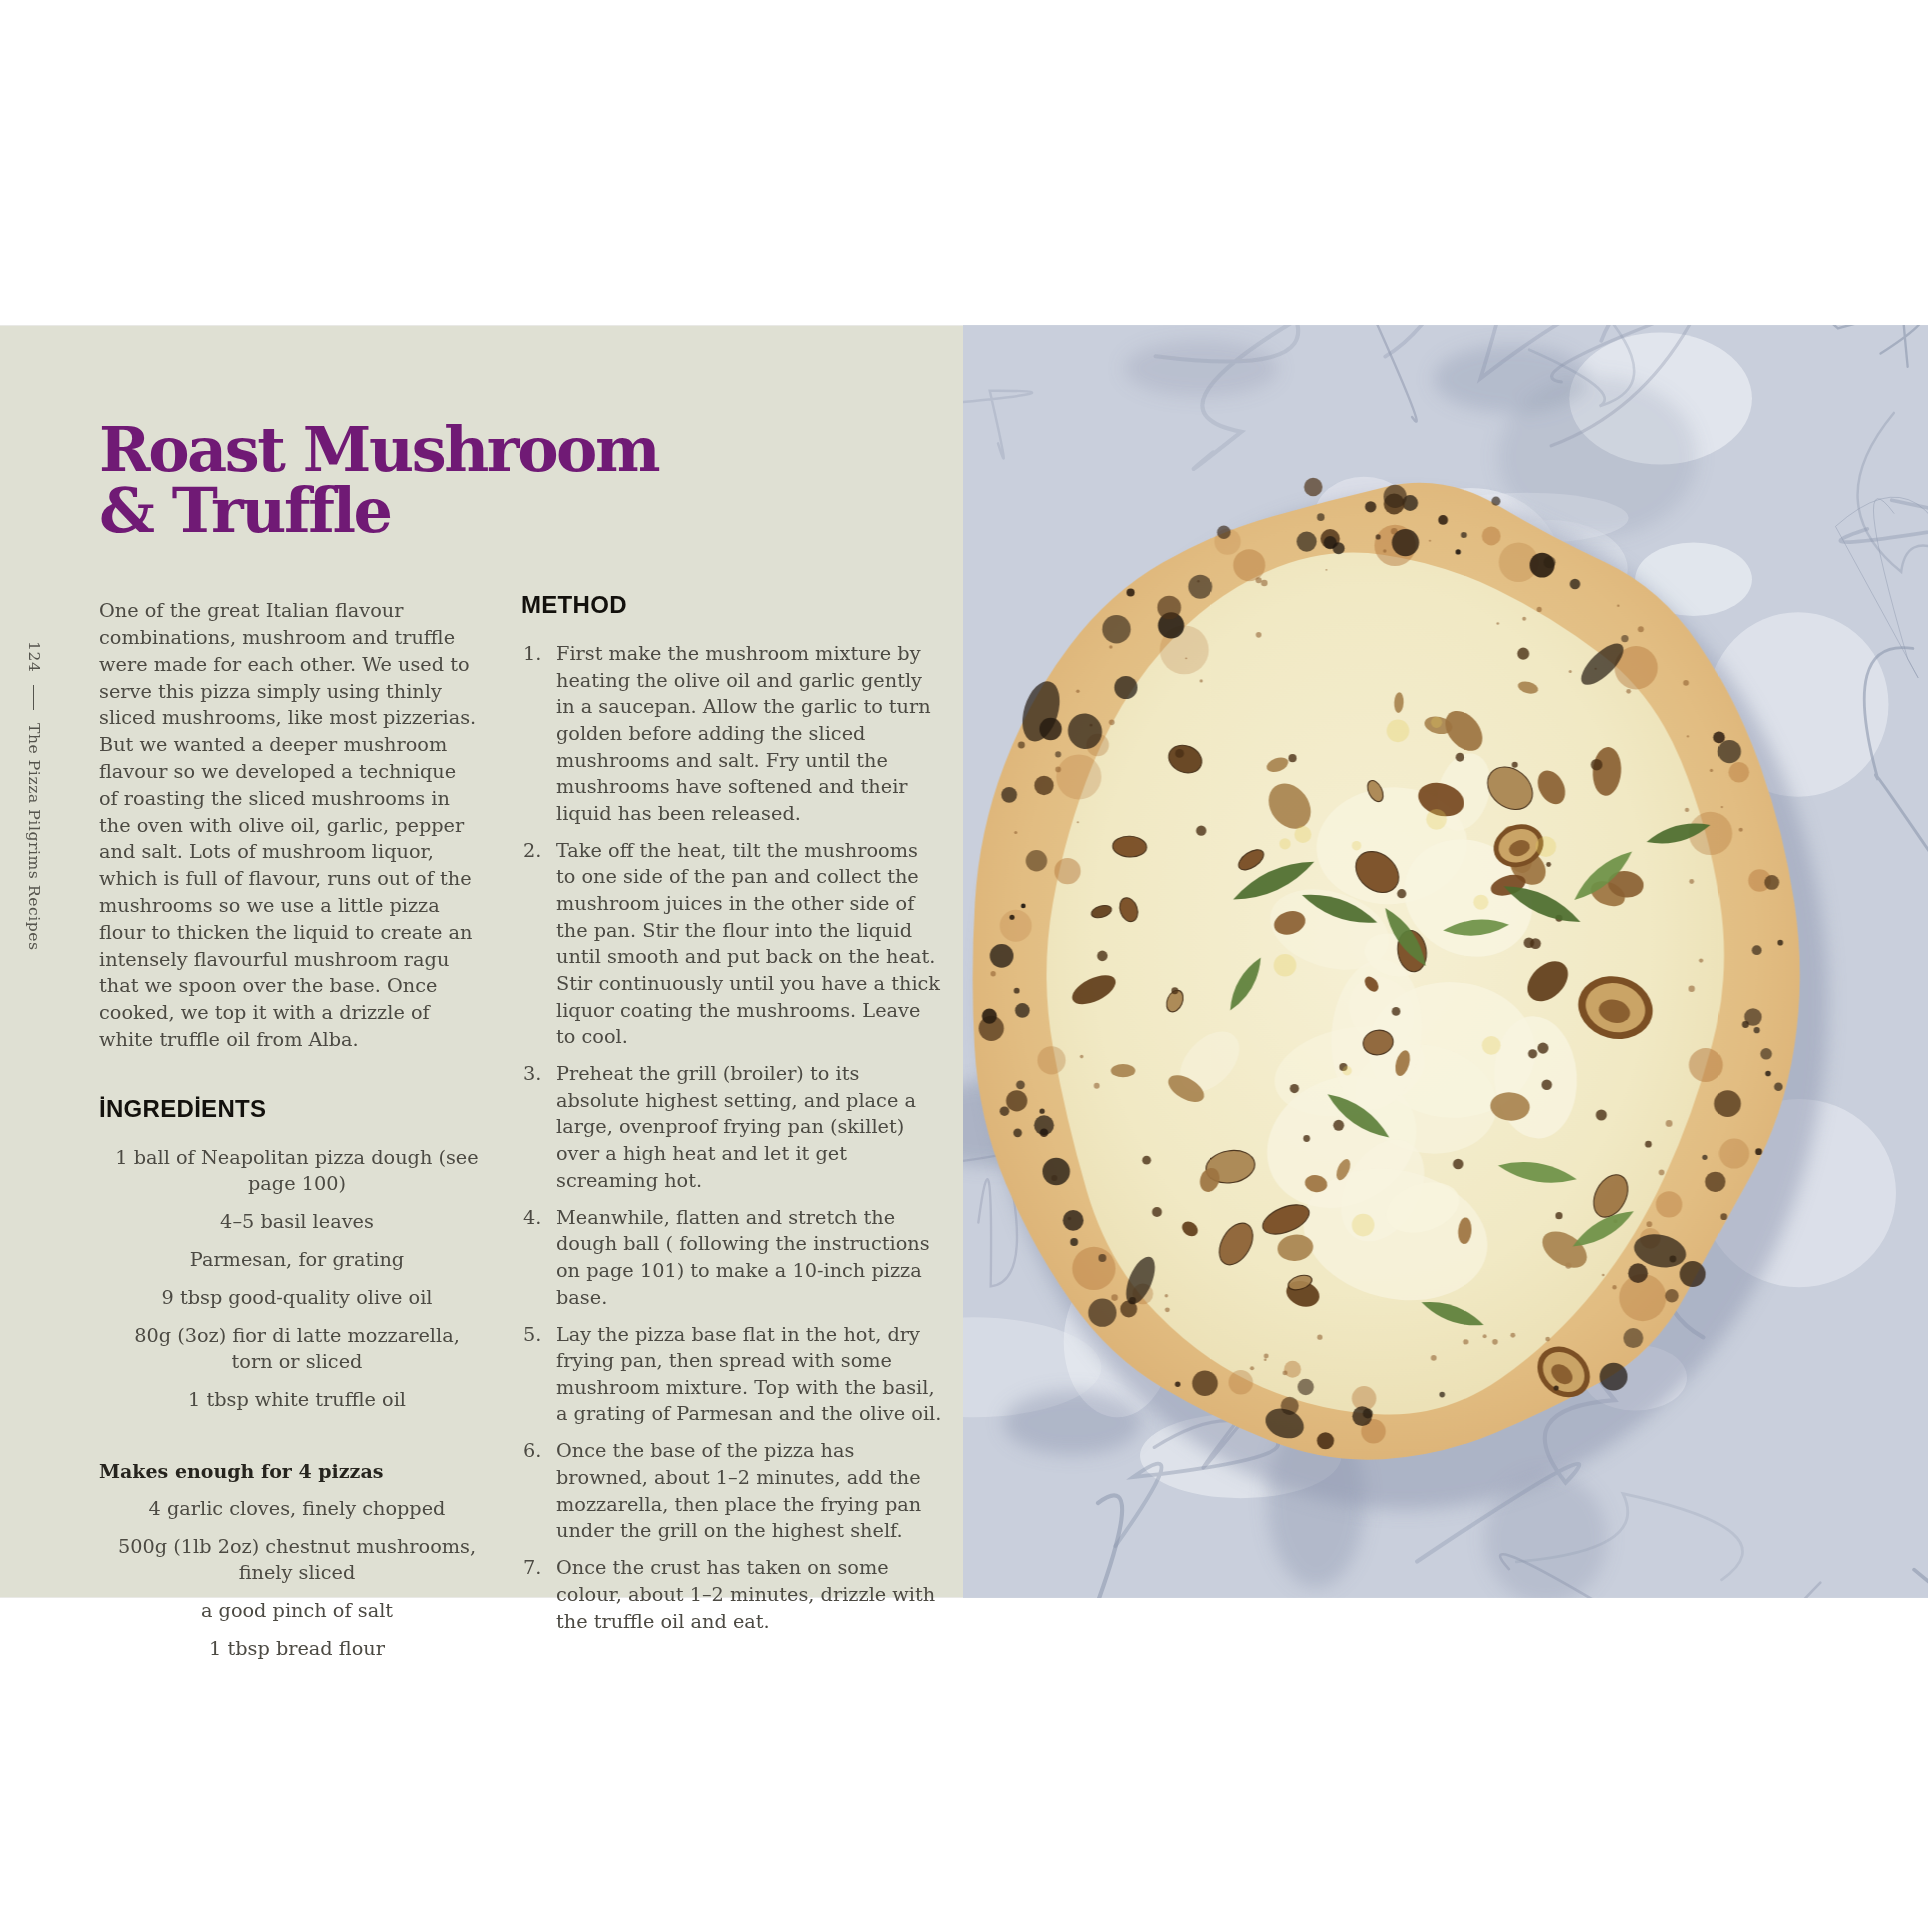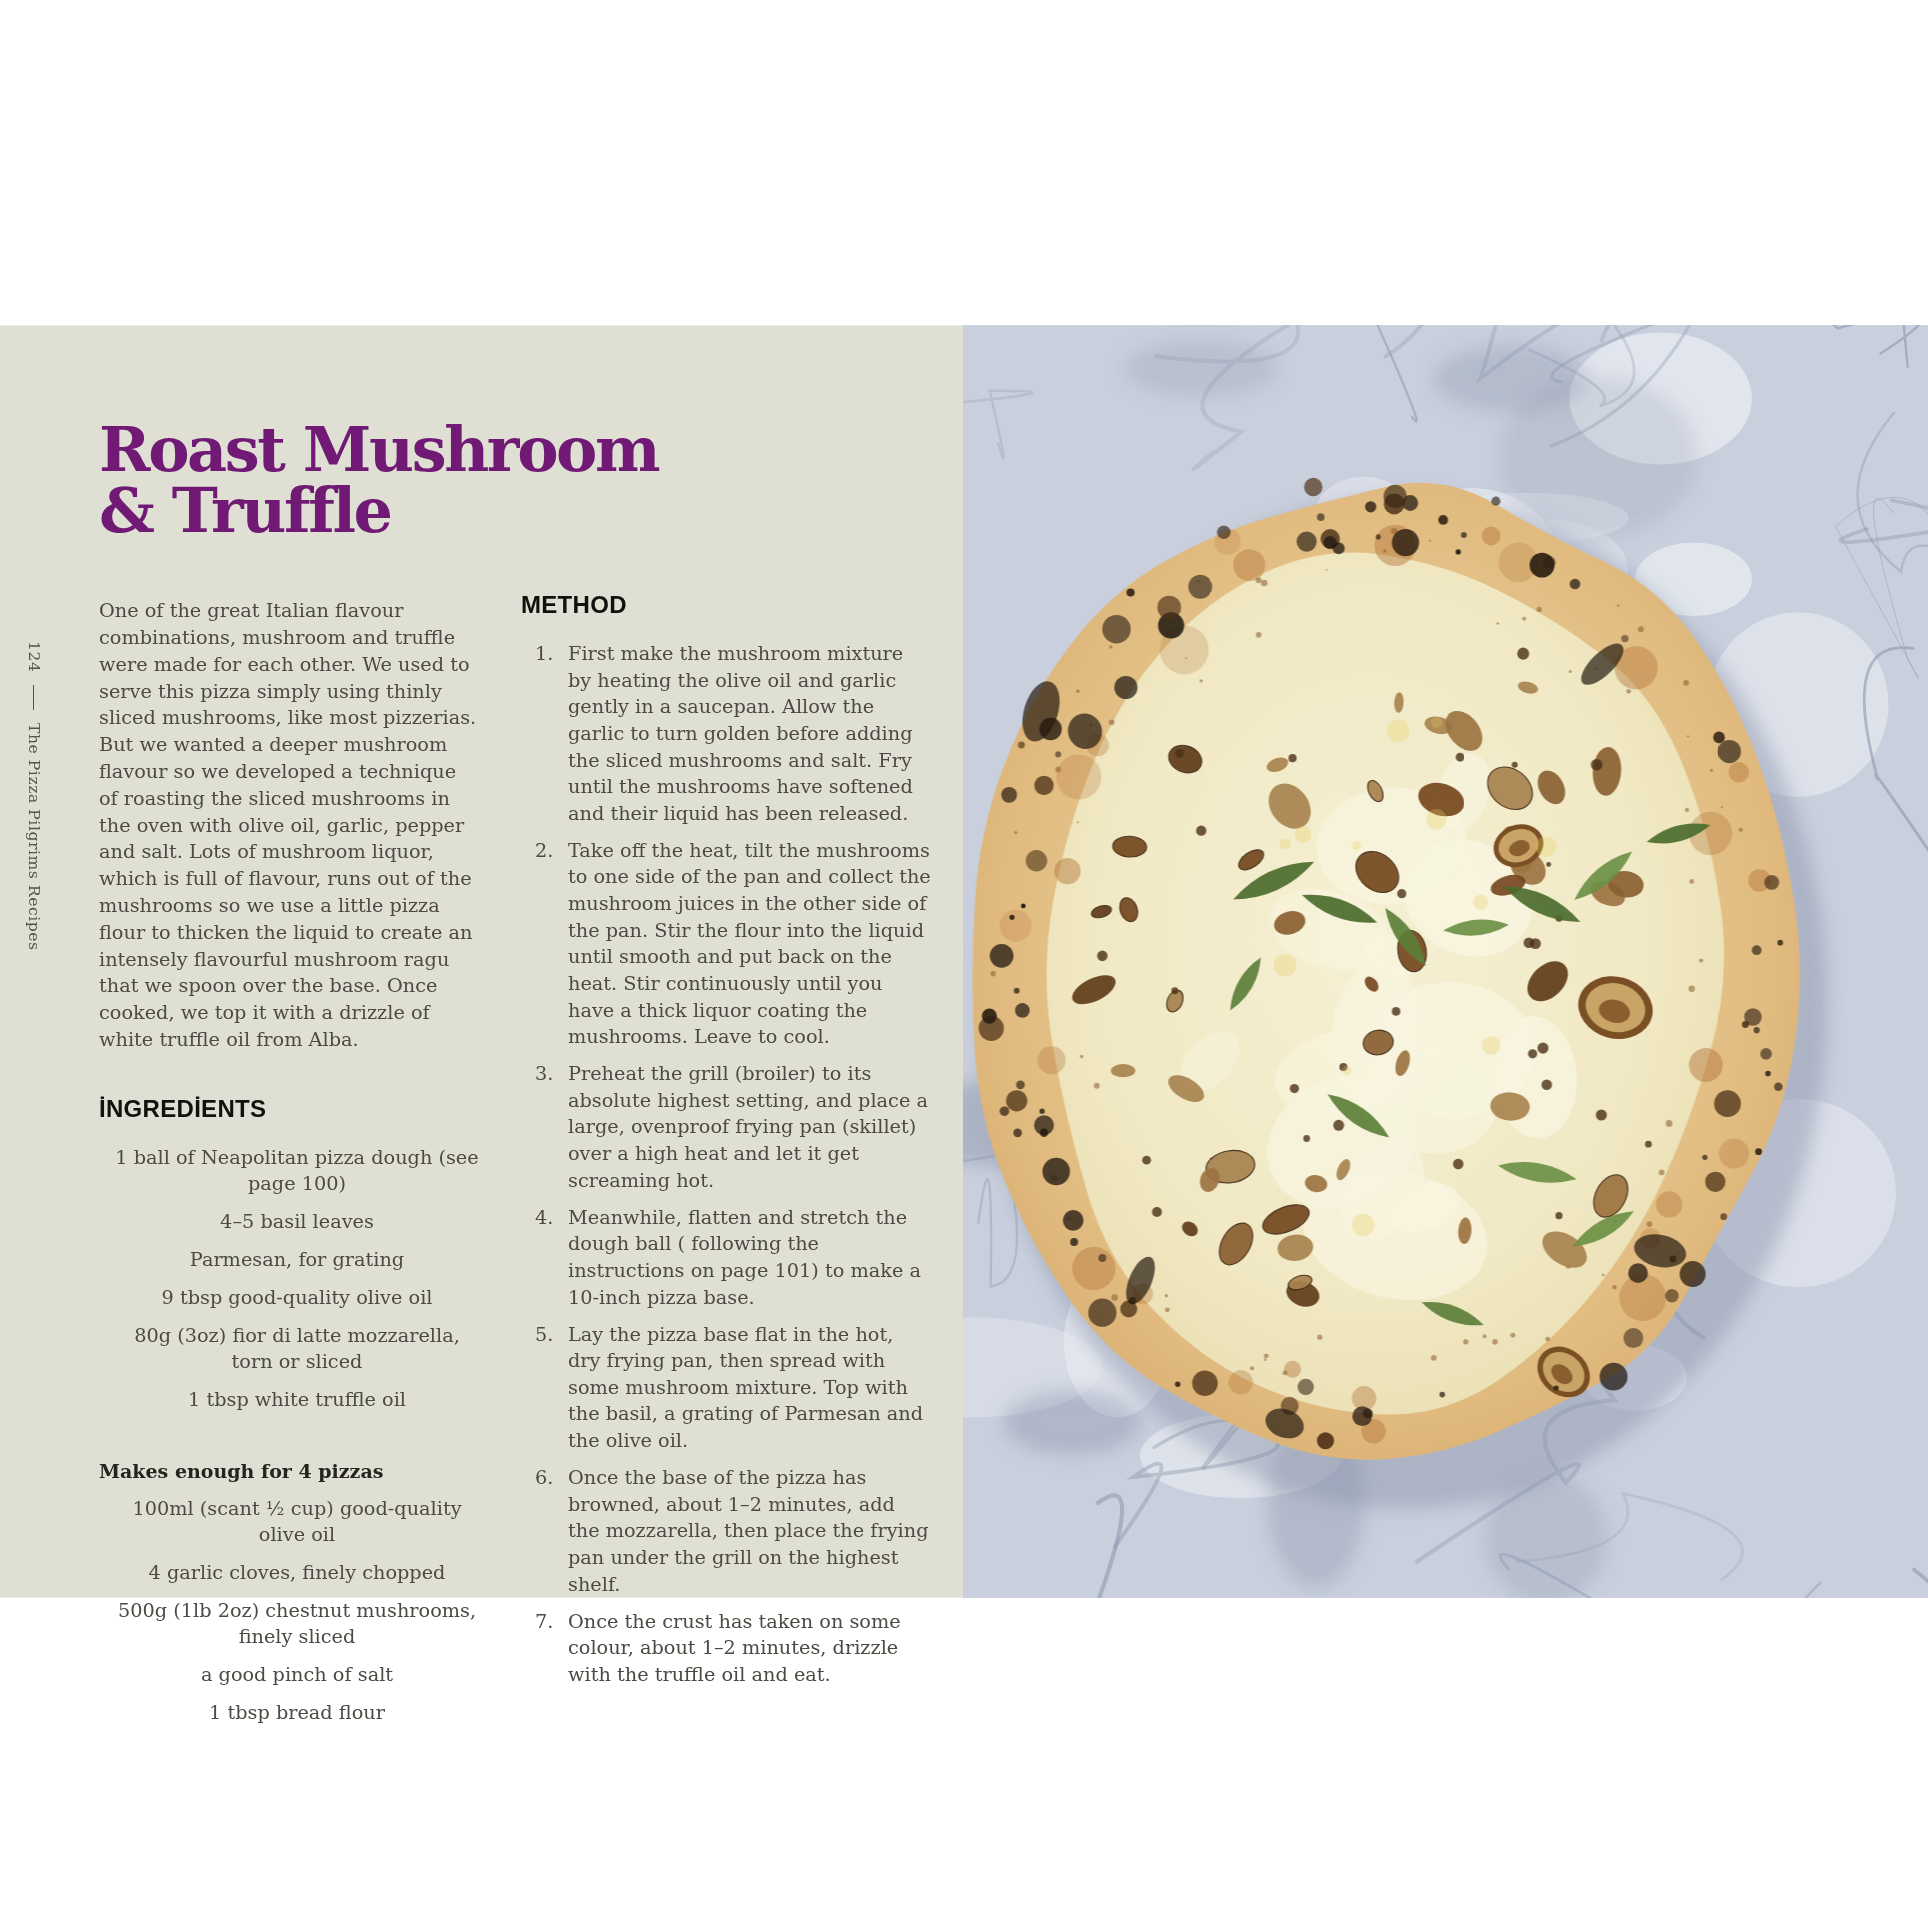--- a/index.html
+++ b/index.html
@@ -30,21 +30,21 @@
   p.intro{margin:5.6px 0 43px 0;}
 
   h2.subhead{margin:0 0 24.5px 0;font-family:"Liberation Sans", sans-serif;font-weight:700;
     font-size:24px;line-height:1;letter-spacing:0.3px;color:#13110d;}
   .gap-top{margin-top:5.6px;}
 
   ul.plain{list-style:none;margin:0 0 47px 16px;padding:0;text-align:center;}
   ul.plain li{font-size:19.3px;line-height:1.34;color:#4c4a43;margin:0 0 12.2px 0;}
   p.yield{margin:0 0 14px 0;font-size:19px;font-weight:700;color:#26241e;}
 
-  ol.steps{list-style:none;margin:12px;padding:0;counter-reset:step;}
+  ol.steps{list-style:none;margin:0;padding:0;counter-reset:step;}
   ol.steps li{position:relative;padding-left:35px;margin:0 0 10.4px 0;
     font-size:19.3px;line-height:1.38;color:#4c4a43;}
   ol.steps li::before{counter-increment:step;content:counter(step) ".";
     position:absolute;left:1.9px;top:0;color:#4c4a43;}
 </style>
 </head>
 <body>
 
 <div class="spread">
 
@@ -74,21 +74,20 @@
               <li>4–5 basil leaves</li>
               <li>Parmesan, for grating</li>
               <li>9 tbsp good-quality olive oil</li>
               <li>80g (3oz) fior di latte mozzarella, torn or sliced</li>
               <li>1 tbsp white truffle oil</li>
             </ul>
 
           <p class="yield">Makes enough for 4 pizzas</p>
           <ul class="plain">
 
-          <li>100ml (scant ½ cup) good-quality olive oil</li>
               <li>4 garlic cloves, finely chopped</li>
               <li>500g (1lb 2oz) chestnut mushrooms, finely sliced</li>
               <li>a good pinch of salt</li>
               <li>1 tbsp bread flour</li>
             </ul>
         </div>
 
         <div class="col2">
           <h2 class="subhead gap-top">METHOD</h2>
           <ol class="steps">

